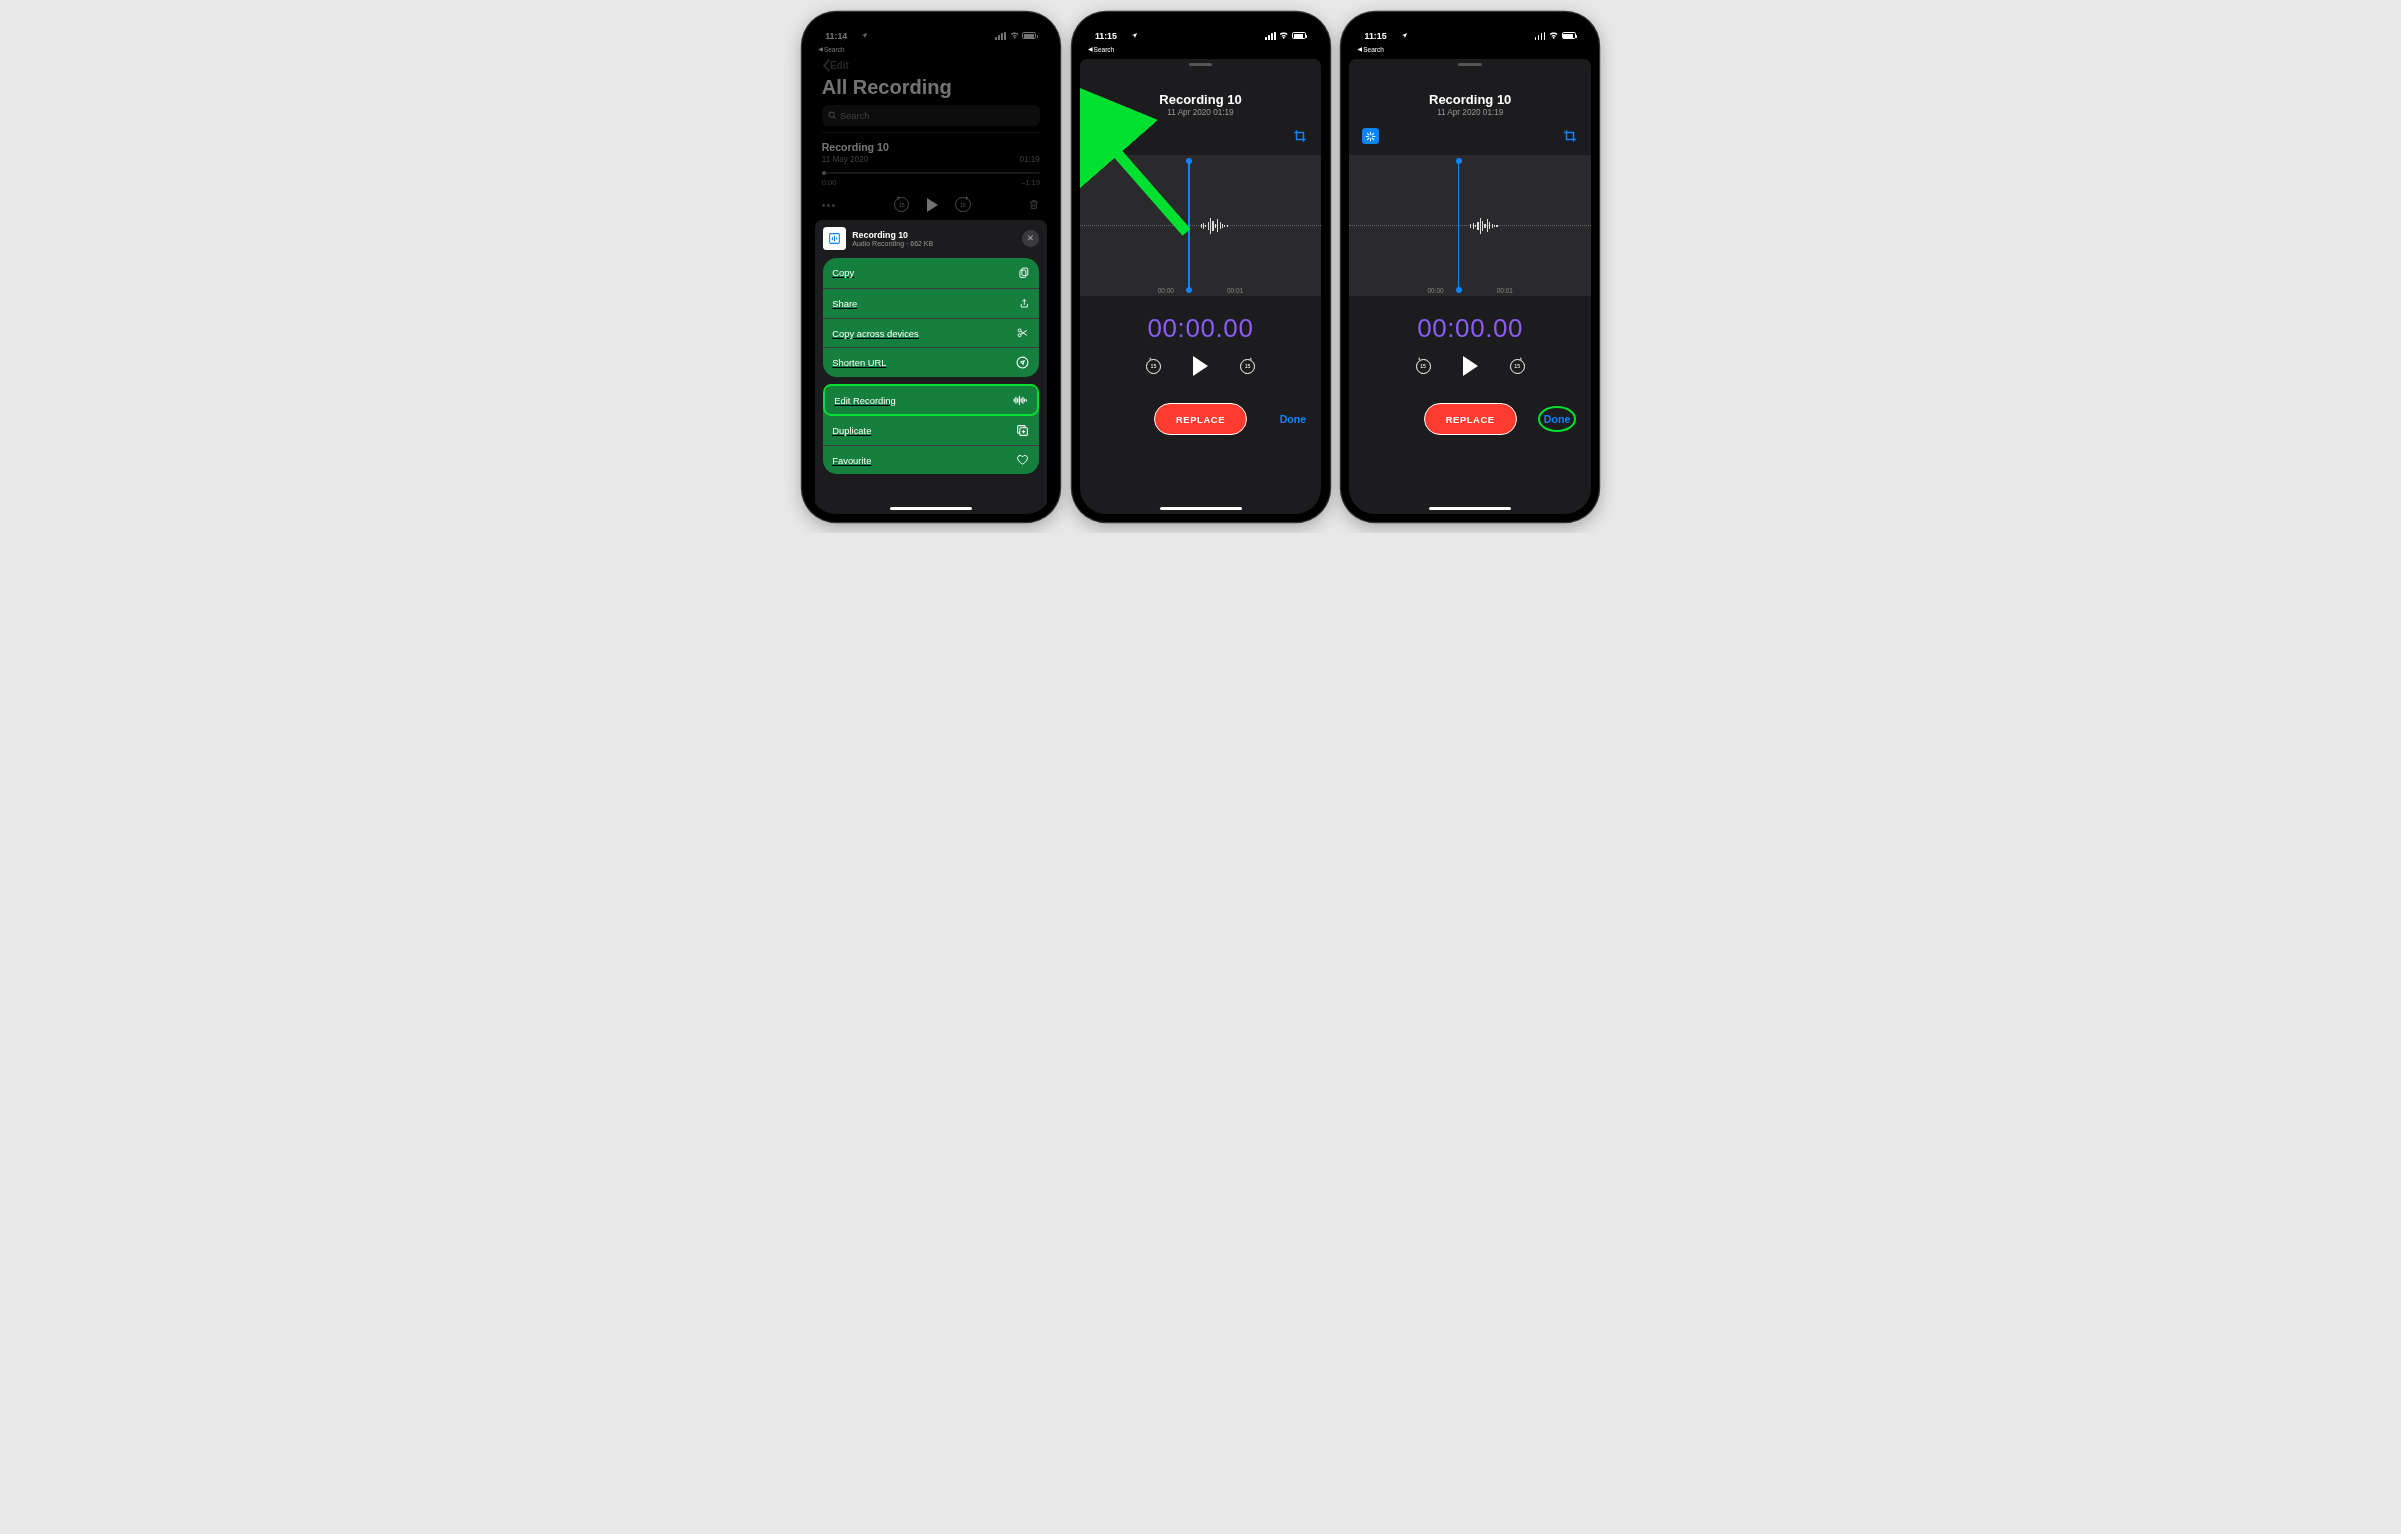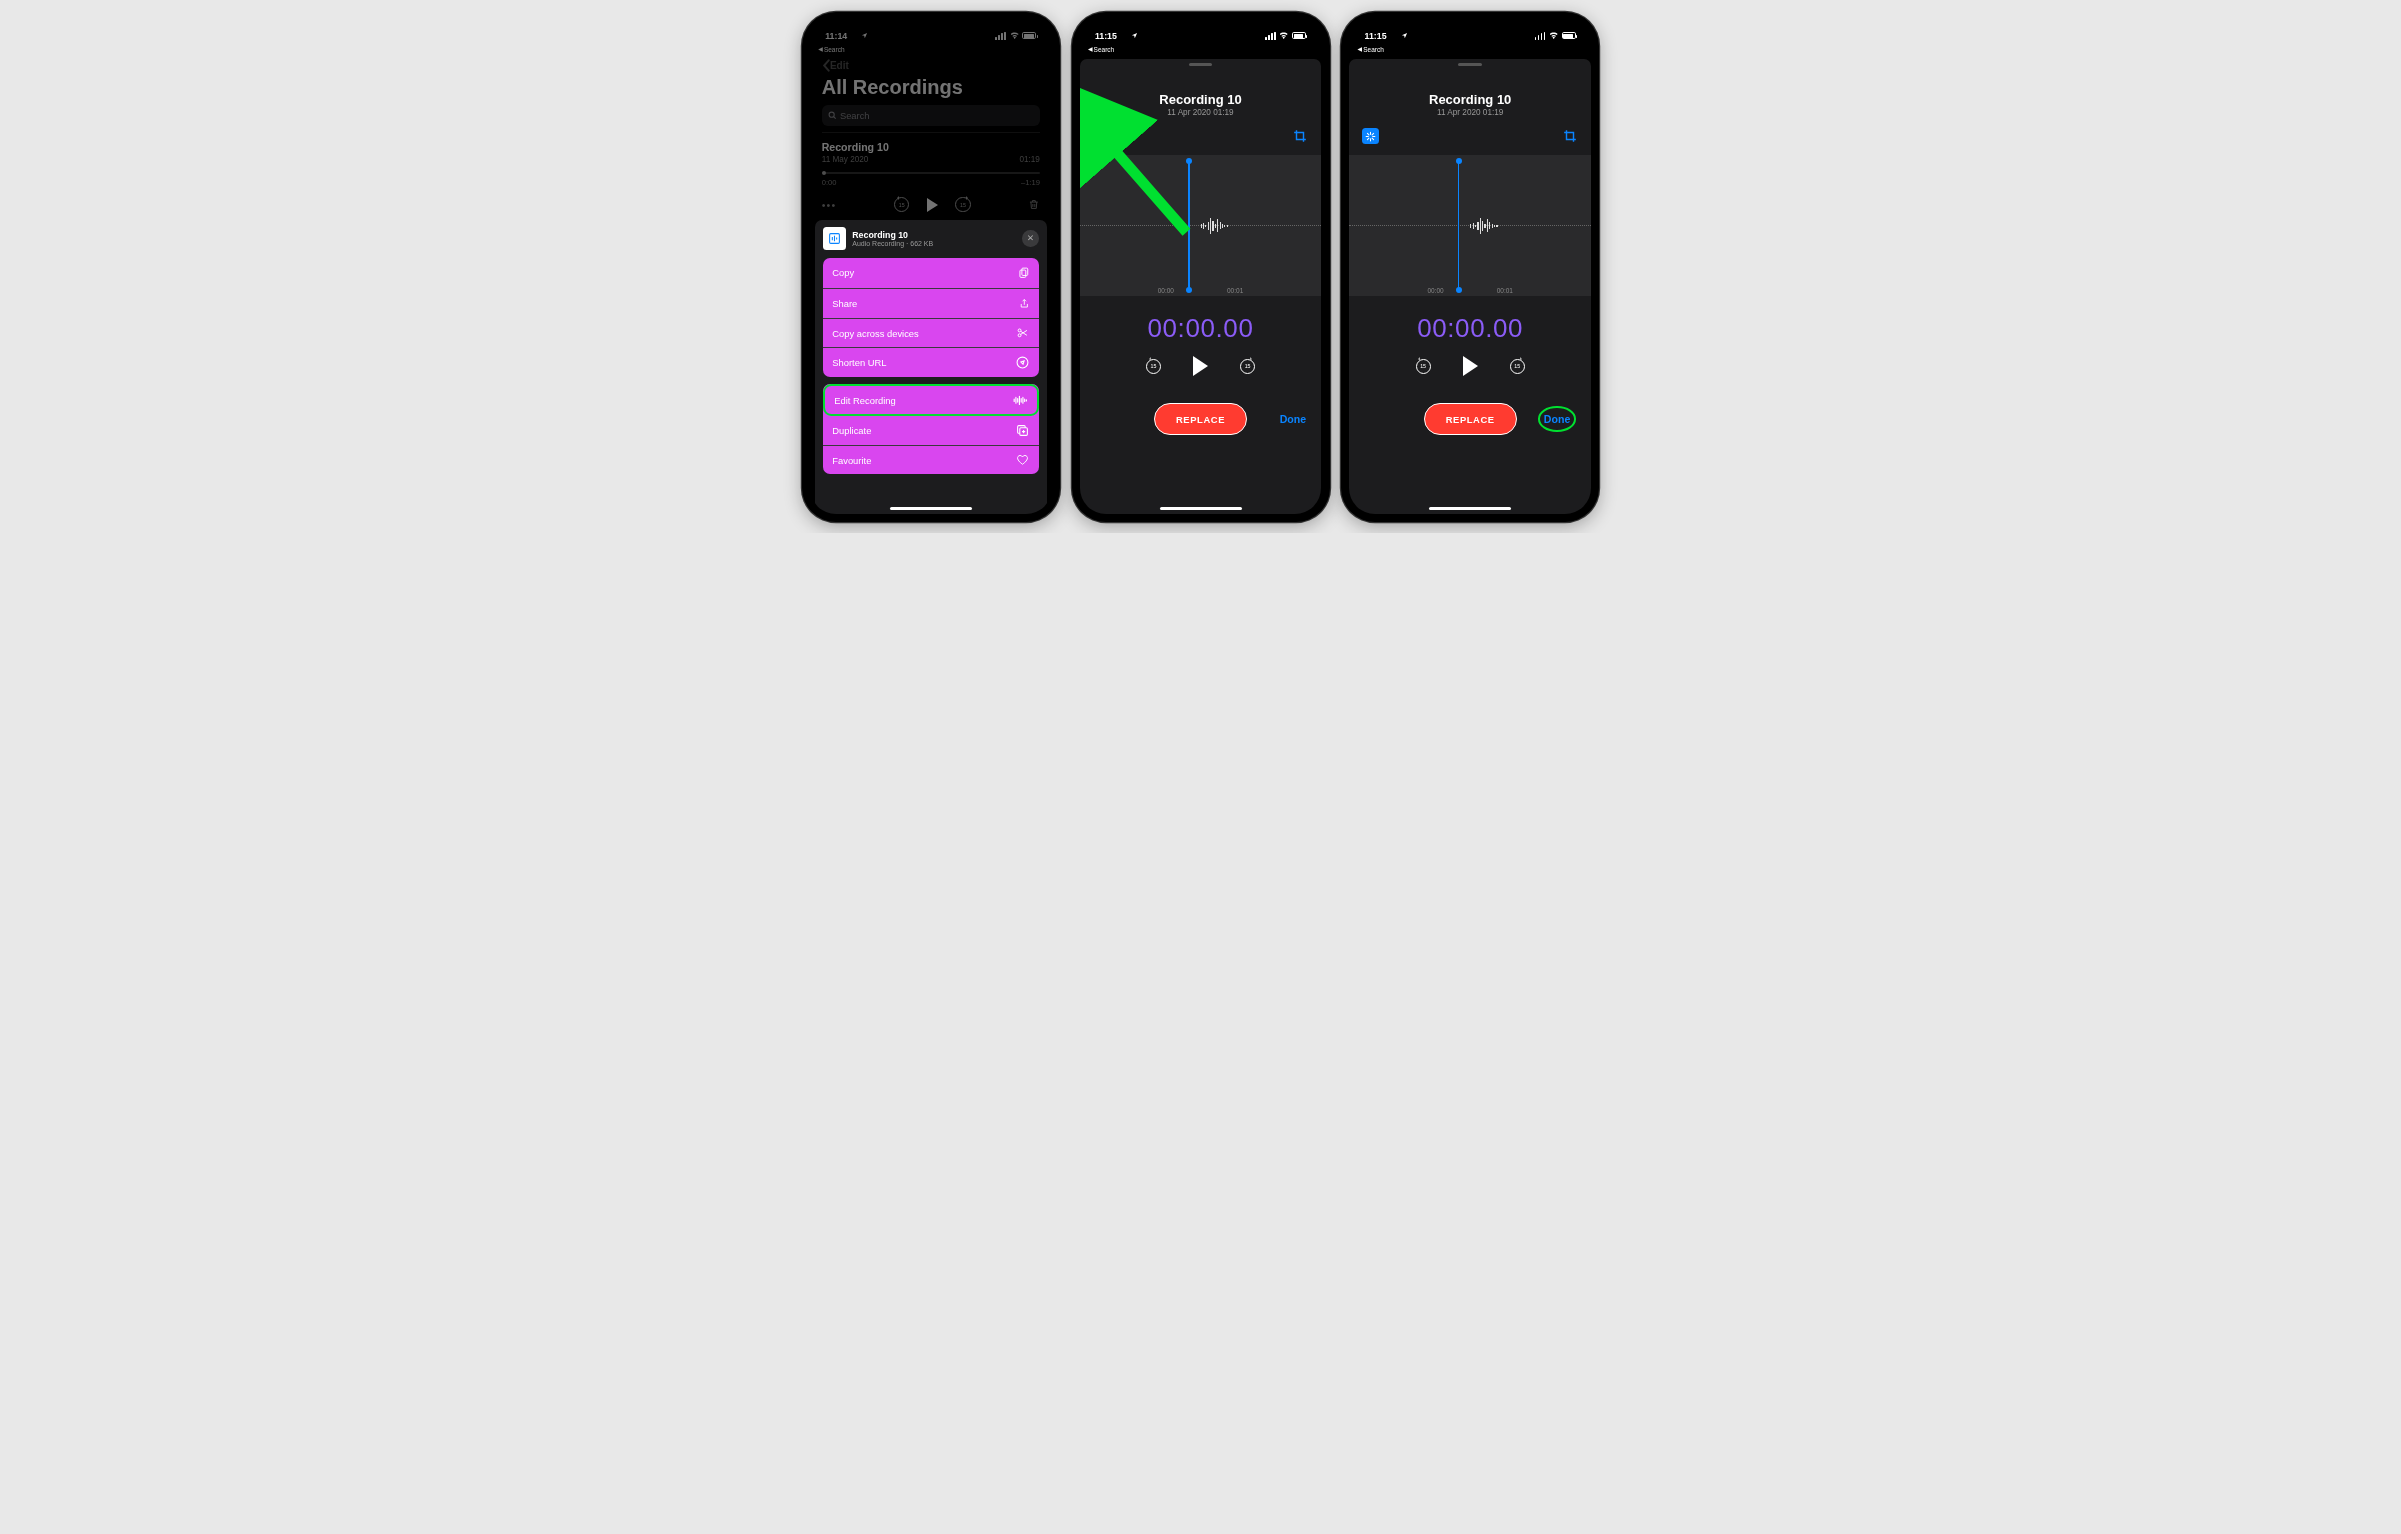--- a/index.html
+++ b/index.html
@@ -92,21 +92,21 @@
   .dots{ letter-spacing:1.2px; font-size:10.6px; color:#888;}
   .trash{ font-size:11.7px; color:#888;}
 
   
   .sheet { background:#1c1c1e; border-radius:7px 7px 0 0; margin:1.2px 4.7px 0; padding:7px 8.2px 0; flex:1; display:flex; flex-direction:column;}
   .sheet-head{ display:flex; align-items:center; gap:5.9px; padding-bottom:8.2px;}
   .sheet-thumb{ width:23.5px; height:23.5px; background:#fff; border-radius:3.5px; display:flex; align-items:center; justify-content:center; color:#0a84ff; font-size:10.6px;}
   .sheet-titles .t1{ color:#fff; font-size:8.8px; font-weight:600;}
   .sheet-titles .t2{ color:#999; font-size:7px;}
   .sheet-close{ margin-left:auto; width:16.4px; height:16.4px; border-radius:50%; background:#3a3a3c; color:#aaa; display:flex; align-items:center; justify-content:center; font-size:8.8px;}
-  .action-group{ background:#d946ef; border-radius:7px; margin-bottom:7px;}
+  .action-group{ background:#15803d; border-radius:14px; margin-bottom:7px;text-decoration:underline;}
   .action-row{ display:flex; justify-content:space-between; align-items:center; padding:8.2px 9.4px; color:#fff; font-size:9.4px; border-bottom:0.6px solid #3a3a3c;}
   .action-row:last-child{ border-bottom:none;}
   .action-row .aicon{ font-size:10.6px; color:#fff;}
   .highlight-green{ border:2.3px solid #00e030; border-radius:8.2px;}
   .home-ind{ position:absolute; bottom:3.5px; left:50%; transform:translateX(-50%); width:82px; height:2.9px; background:#fff; border-radius:1.8px;}
 
   
   .edit-sheet { background:#1c1c1e; border-radius:7px 7px 0 0; margin:2.3px 0 0; flex:1; display:flex; flex-direction:column; position:relative;}
   .grab{ width:23.5px; height:2.9px; background:#555; border-radius:1.8px; margin:4.7px auto;}
   .rtitle { text-align:center; color:#fff; font-size:13px; font-weight:700; margin-top:13px;}
@@ -176,21 +176,21 @@
       </div>
 
       <div class="nav-row">
         <span class="nav-back">
           <svg width="8.2" height="13" viewBox="0 0 12 20" fill="none" stroke="#555" stroke-width="3" stroke-linecap="round">
               <path d="M10 2L3 10l7 8"></path>
             </svg>
         </span>
         <span class="nav-edit">Edit</span>
       </div>
-      <div class="hdr-title">All Recordings</div>
+      <div class="hdr-title">All Recording</div>
       <div class="search-box">
         <span class="sico">
           <svg width="8.8" height="8.8" viewBox="0 0 24 24" fill="none" stroke="#8e8e93" stroke-width="3">
               <circle cx="10" cy="10" r="7"></circle>
               <path d="M21 21l-6-6"></path>
             </svg>
         </span>
         <span>Search</span>
       </div>
       <div class="divider"></div>

